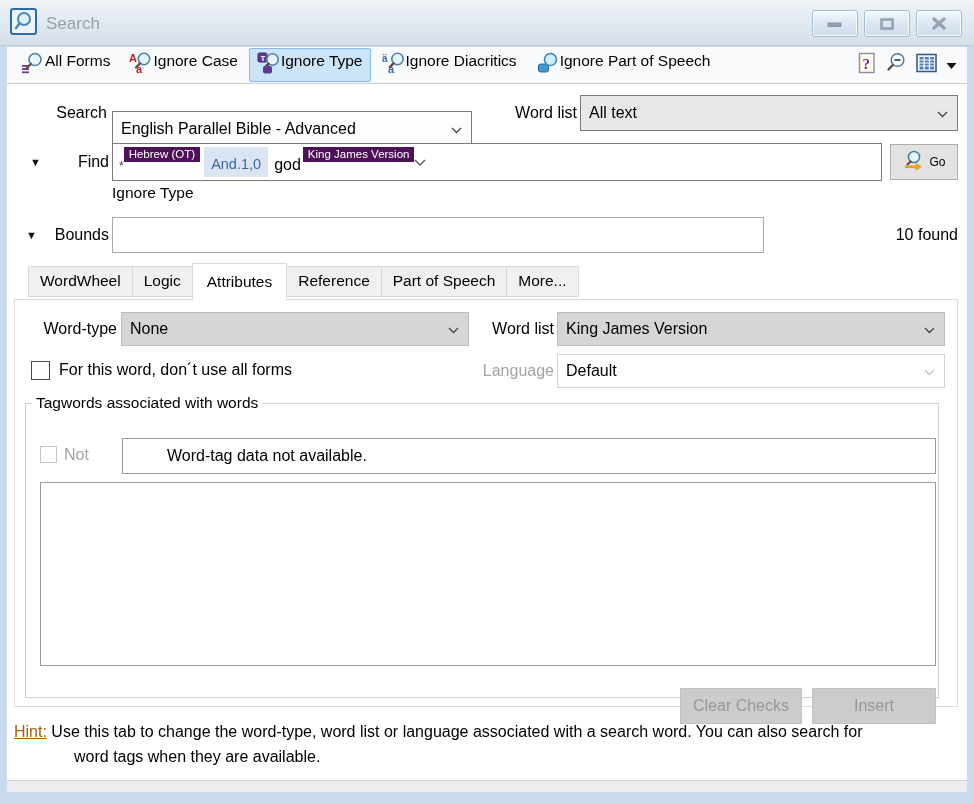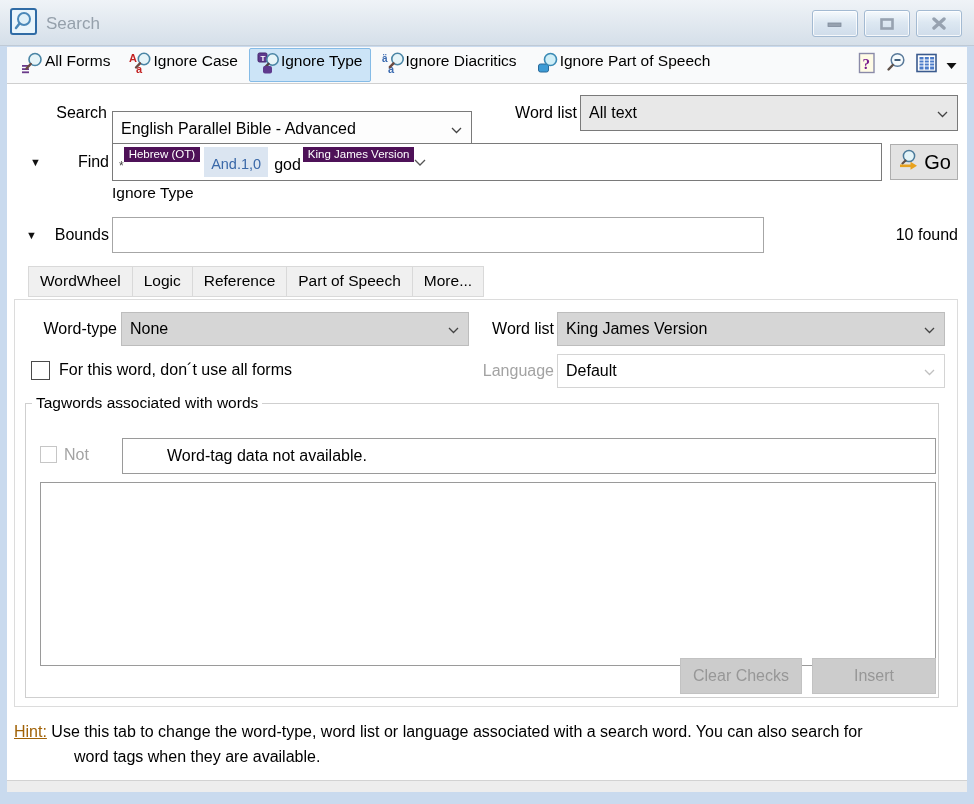--- a/index.html
+++ b/index.html
@@ -69,21 +69,21 @@
   }
   .op-chip {
     background: #dbe5f1; color: #3a68a8; font-size: 14.5px;
     padding: 9px 7px 5px; margin-left: 4px; align-self: center;
   }
   .find-term { font-size: 16px; margin: 6px 2px 0 6px; }
   .gobtn {
     position: absolute; left: 883px; top: 97px; width: 68px; height: 36px;
     background: #e3e3e3; border: 1px solid #aeaeae;
     display: flex; align-items: center; justify-content: center; gap: 4px;
-    font-size: 20px;
+    font-size: 12px;
   }
   .status-under-find { position: absolute; left: 105px; top: 137px; font-size: 15.5px; }
   .plain-input {
     position: absolute; border: 1px solid #9a9a9a; background: #fff;
     font-family: "Liberation Sans", sans-serif; font-size: 16px; padding: 0 8px;
   }
   .found-text { position: absolute; right: 9px; top: 170px; line-height: 36px; font-size: 16px; }
   
   .tabs { position: absolute; left: 21px; top: 216px; height: 37px; display: flex; align-items: center; }
   .tab {
@@ -107,21 +107,21 @@
   fieldset.group {
     position: absolute; left: 10px; top: 94px; width: 914px; height: 304px;
     border: 1px solid #cfcfcf;
   }
   fieldset.group legend { font-size: 15.5px; padding: 0 4px; margin-left: 6px; }
   .listbox {
     position: absolute; left: 14px; top: 70px; width: 896px; height: 184px;
     border: 1px solid #9a9a9a; background: #fff;
   }
   .dbtn {
-    position: absolute; top: 246px; height: 36px; background: #cccccc;
+    position: absolute; top: 276px; height: 36px; background: #cccccc;
     border: 1px solid #c2c2c2; color: #979797; font-size: 16px;
     display: flex; align-items: center; justify-content: center;
   }
   .gray-text { color: #a3a3a3; }
   
   .hint {
     position: absolute; left: 7px; top: 672px; width: 852px;
     font-size: 16px; line-height: 25px; padding-left: 60px; text-indent: -60px;
   }
   .hint a { color: #a16207; text-decoration: underline; }
@@ -295,20 +295,21 @@
   <div class="status-under-find">Ignore Type</div>
 
   <div class="arrow-marker" style="left:19px;top:170px;line-height:36px;">▼</div>
   <div class="lbl" style="left:36px;top:170px;width:66px;text-align:right;line-height:36px;">Bounds</div>
   <input class="plain-input" style="left: 105px; top: 170px; width: 652px; height: 36px; border-color: rgb(166, 166, 166);" value="">
   <div class="found-text">10 found</div>
 
   <div class="tabs">
     <div class="tab">WordWheel</div>
     <div class="tab">Logic</div>
+    <div class="tab active">Attributes</div>
     <div class="tab">Reference</div>
     <div class="tab">Part of Speech</div>
     <div class="tab">More...</div>
   </div>
 
   <div class="panel">
     <div class="p-lbl" style="left:0;top:12px;width:102px;line-height:34px;">Word-type</div>
     <div class="combo flatgray" style="left:106px;top:12px;width:348px;height:34px;">
       <span>None</span>
       <span class="chev"><svg width="11" height="7" viewBox="0 0 11 7">

